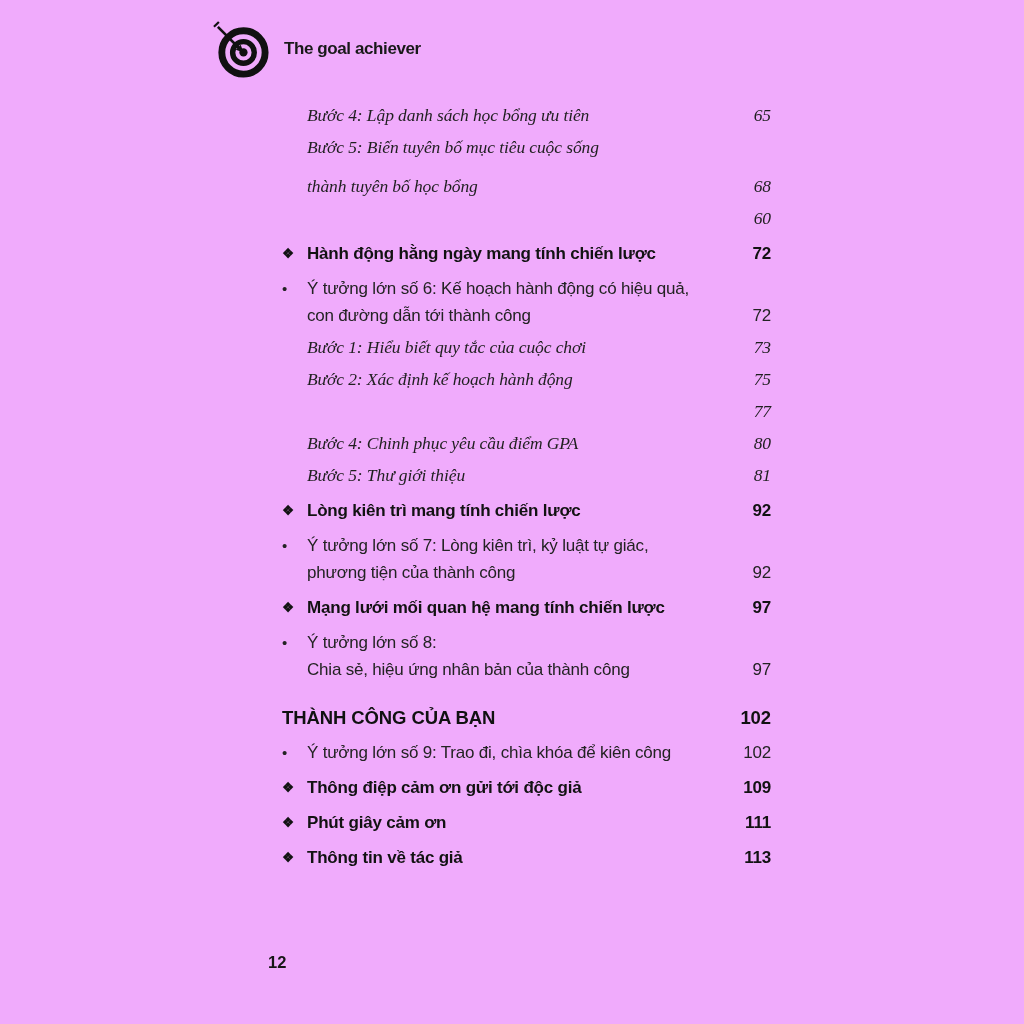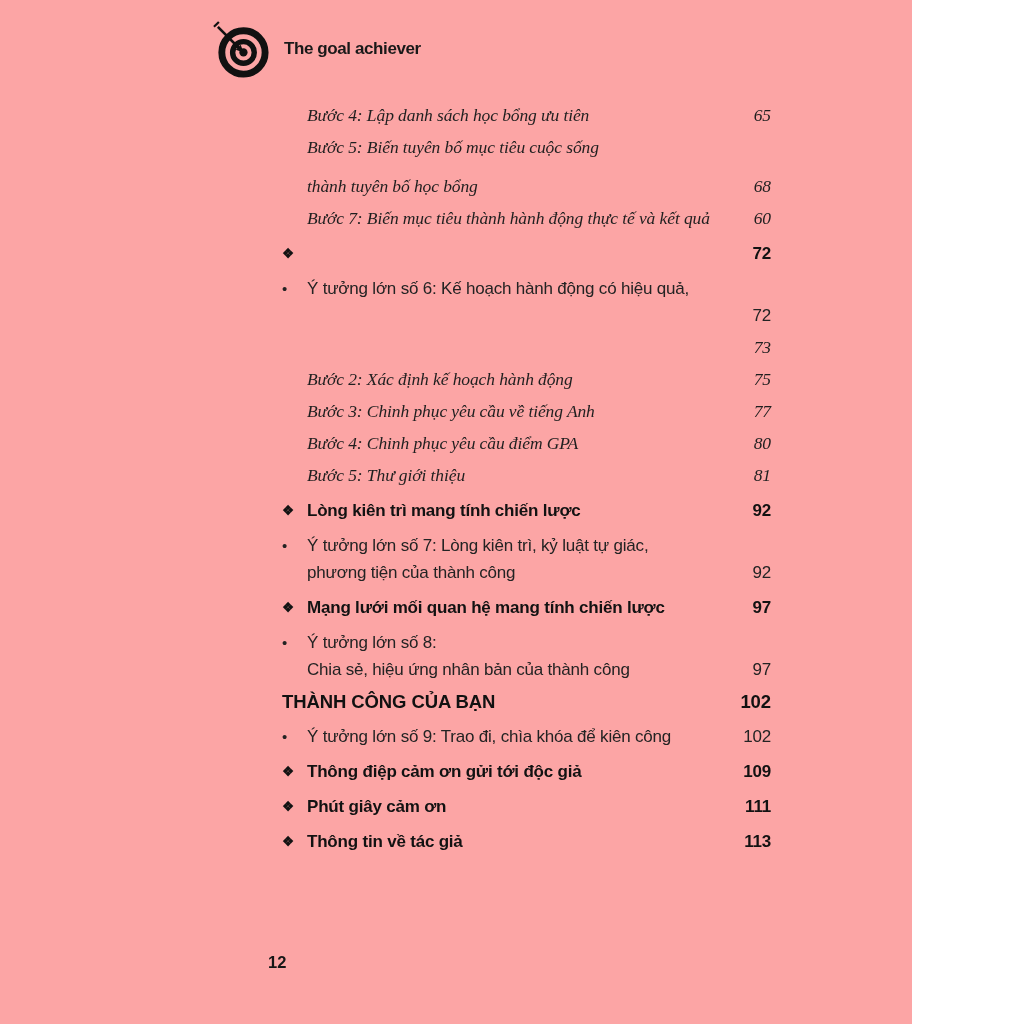--- a/index.html
+++ b/index.html
@@ -3,22 +3,22 @@
 <meta charset="utf-8">
 <style>
   html, body { margin: 0; padding: 0; }
   body {
     width: 1024px; height: 1024px;
     background: #ffffff;
     font-family: "Liberation Sans", sans-serif;
   }
   .page {
     position: relative;
-    width: 912px; height: 1024px;
-    background: #fca5a5;
+    width: 1024px; height: 1024px;
+    background: #f0abfc;
     overflow: hidden;
   }
 
   
   .header {
     position: absolute;
     top: 18px; left: 210px;
     display: flex;
     align-items: center;
     gap: 12px;
@@ -79,21 +79,21 @@
     font-weight: 400;
     font-size: 17px;
     letter-spacing: -0.2px;
     color: #232323;
   }
   .row-bullet { margin-top: 8px; }
   .row-bullet .marker { font-size: 15px; }
   .row-bullet-cont { margin-top: 0; padding-left: 25px; }
 
   .row-chapter {
-    margin-top: 5px;
+    margin-top: 21px;
     font-family: "Liberation Sans", sans-serif;
     font-weight: 700;
     font-size: 18.5px;
     letter-spacing: -0.1px;
     color: #111111;
   }
 
   
   .footer-page-number {
     position: absolute;
@@ -129,43 +129,44 @@
         <span class="page-num">65</span>
       </div>
       <div class="row row-step">
         <span class="text">Bước 5: Biến tuyên bố mục tiêu cuộc sống</span>
       </div>
       <div class="row row-step-cont">
         <span class="text">thành tuyên bố học bổng</span>
         <span class="page-num">68</span>
       </div>
       <div class="row row-step">
-        <span class="text">Bước 7: Biến mục tiêu thành hành động thực tế và kết quả</span>
         <span class="page-num">60</span>
       </div>
       <div class="row row-diamond">
         <span class="marker">❖</span>
+        <span class="text">Hành động hằng ngày mang tính chiến lược</span>
         <span class="page-num">72</span>
       </div>
       <div class="row row-bullet">
         <span class="marker">•</span>
         <span class="text">Ý tưởng lớn số 6: Kế hoạch hành động có hiệu quả,</span>
       </div>
       <div class="row row-bullet-cont">
+        <span class="text">con đường dẫn tới thành công</span>
         <span class="page-num">72</span>
       </div>
       <div class="row row-step">
+        <span class="text">Bước 1: Hiểu biết quy tắc của cuộc chơi</span>
         <span class="page-num">73</span>
       </div>
       <div class="row row-step">
         <span class="text">Bước 2: Xác định kế hoạch hành động</span>
         <span class="page-num">75</span>
       </div>
       <div class="row row-step">
-        <span class="text">Bước 3: Chinh phục yêu cầu về tiếng Anh</span>
         <span class="page-num">77</span>
       </div>
       <div class="row row-step">
         <span class="text">Bước 4: Chinh phục yêu cầu điểm GPA</span>
         <span class="page-num">80</span>
       </div>
       <div class="row row-step">
         <span class="text">Bước 5: Thư giới thiệu</span>
         <span class="page-num">81</span>
       </div>

